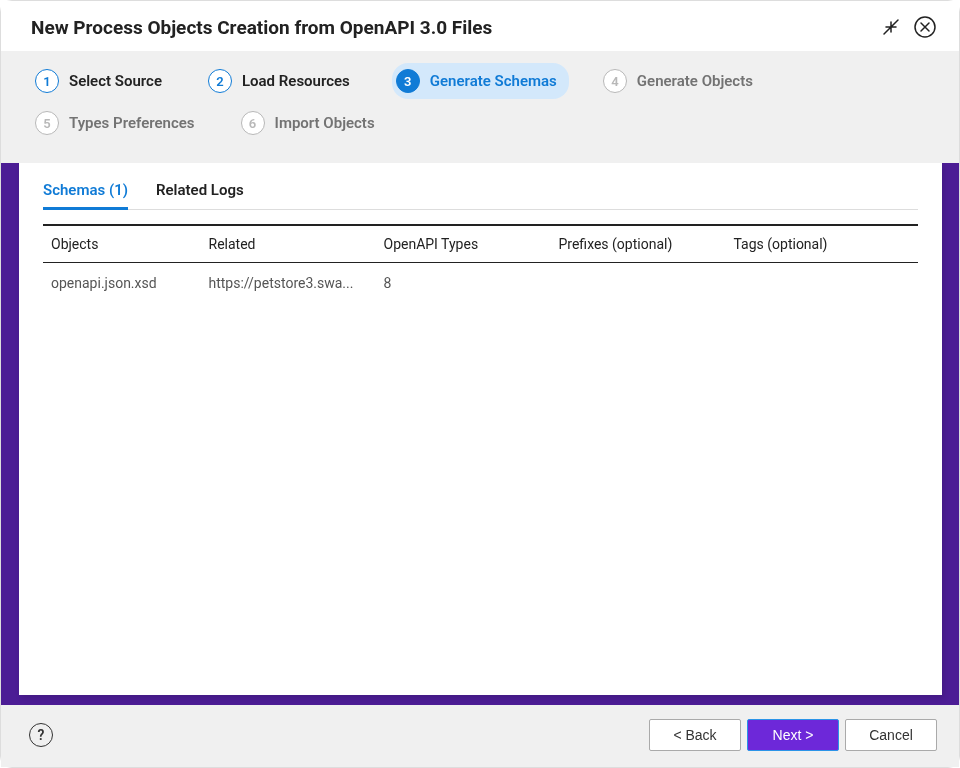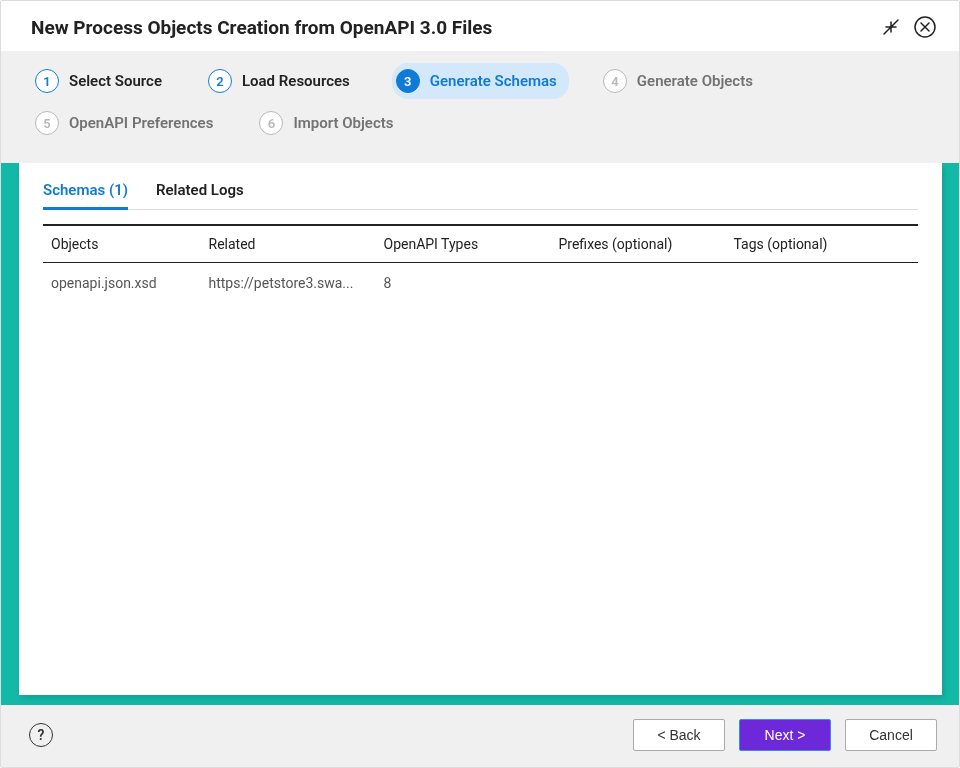--- a/index.html
+++ b/index.html
@@ -12,21 +12,21 @@
       background: #fff;
       width: 960px;
       height: 768px;
       overflow: hidden;
     }
     .dialog {
       width: 960px;
       height: 768px;
       background: #fff;
       border: 1px solid #ddd;
-      border-radius: 2px;
+      border-radius: 12px;
       display: flex;
       flex-direction: column;
     }
     .header {
       display: flex;
       align-items: center;
       justify-content: space-between;
       padding: 14px 22px 12px 30px;
       background: #fff;
     }
@@ -97,21 +97,21 @@
     .step.disabled .step-num {
       border-color: #b8b8b8;
       color: #b8b8b8;
     }
     .step.disabled .step-label {
       color: #737373;
     }
     .content-area {
       flex: 1;
       padding: 0 17px 10px 18px;
-      background: #14b8a6;
+      background: #4c1d95;
       overflow: hidden;
     }
     .panel {
       background: #fff;
       height: 100%;
       box-shadow: 2px 3px 6px rgba(0,0,0,0.12);
       display: flex;
       flex-direction: column;
       padding: 18px 24px 10px 24px;
     }
@@ -187,21 +187,21 @@
       display: flex;
       align-items: center;
       justify-content: center;
       font-size: 14px;
       font-weight: 600;
       color: #333;
       cursor: pointer;
     }
     .footer-buttons {
       display: flex;
-      gap: 14px;
+      gap: 6px;
     }
     .btn {
       min-width: 92px;
       height: 32px;
       border: 1px solid #aaa;
       background: #fff;
       border-radius: 2px;
       font-size: 14px;
       color: #333;
       cursor: pointer;
@@ -252,21 +252,21 @@
         <div class="step-label">Generate Schemas</div>
       </div>
       <div class="step disabled">
         <div class="step-num">4</div>
         <div class="step-label">Generate Objects</div>
       </div>
     </div>
     <div class="steps-row" style="margin-top:6px;">
       <div class="step disabled">
         <div class="step-num">5</div>
-        <div class="step-label">OpenAPI Preferences</div>
+        <div class="step-label">Types Preferences</div>
       </div>
       <div class="step disabled">
         <div class="step-num">6</div>
         <div class="step-label">Import Objects</div>
       </div>
     </div>
   </div>
 
   <div class="content-area">
     <div class="panel">

